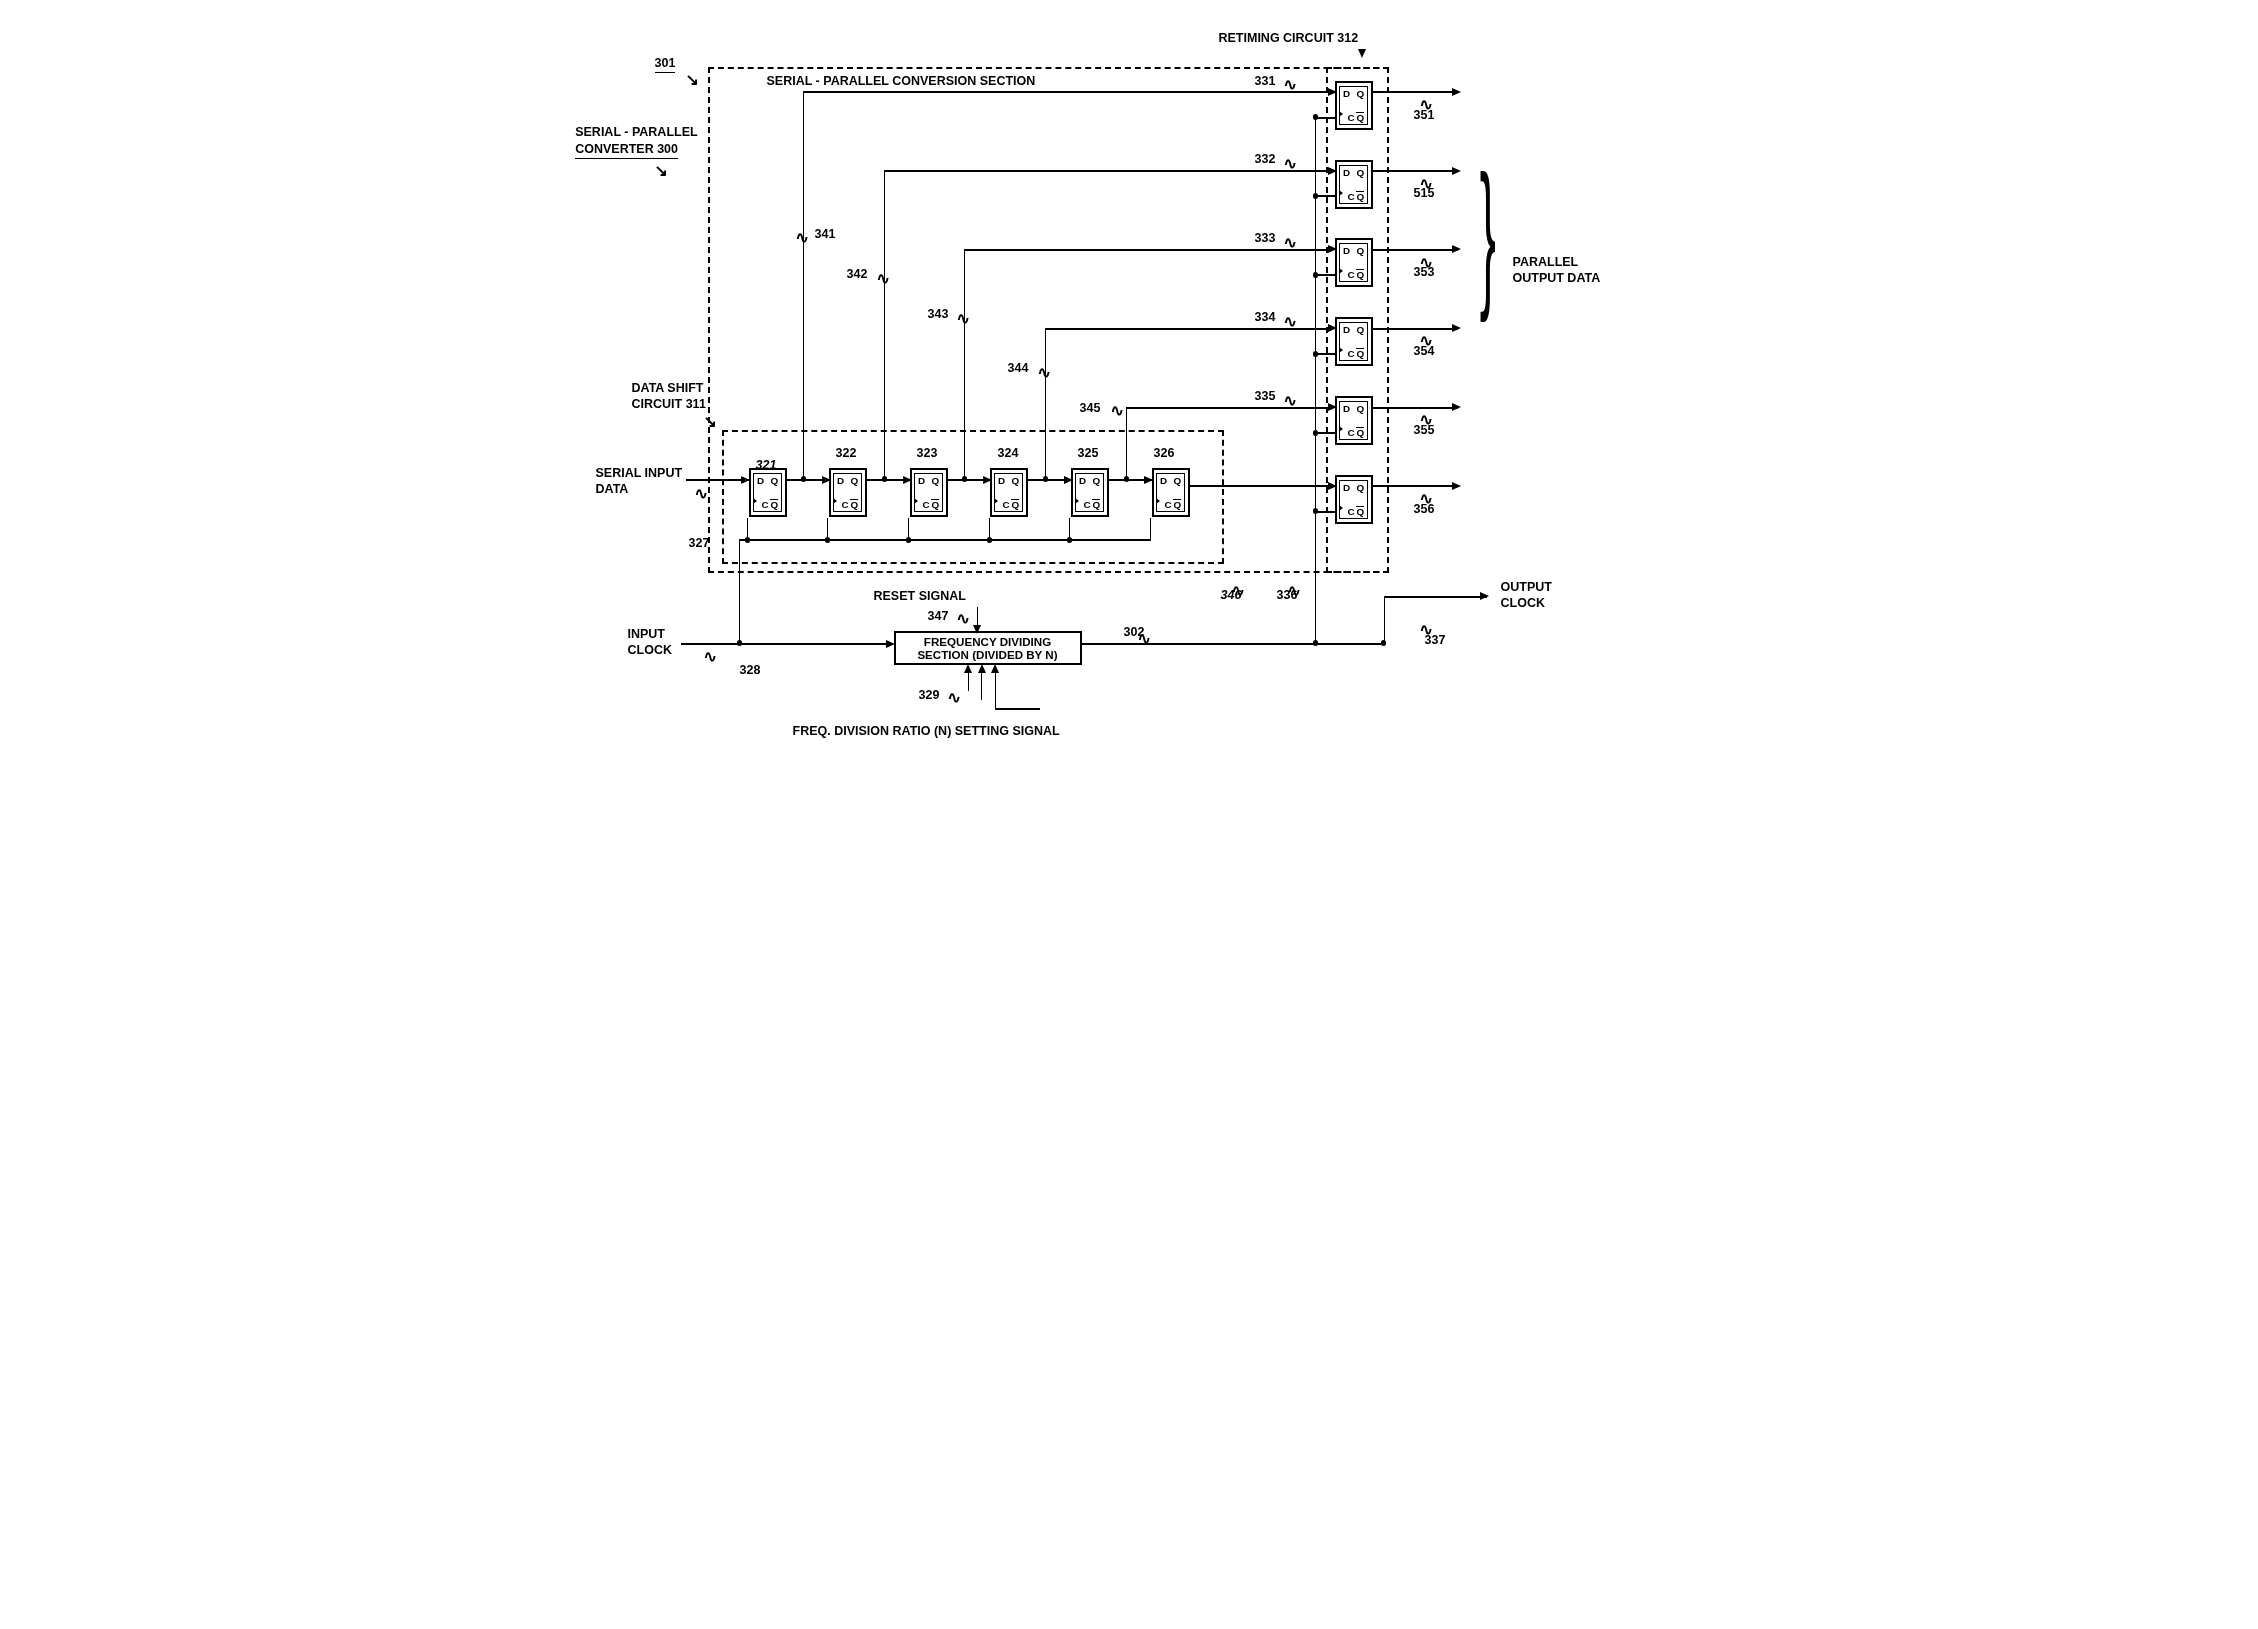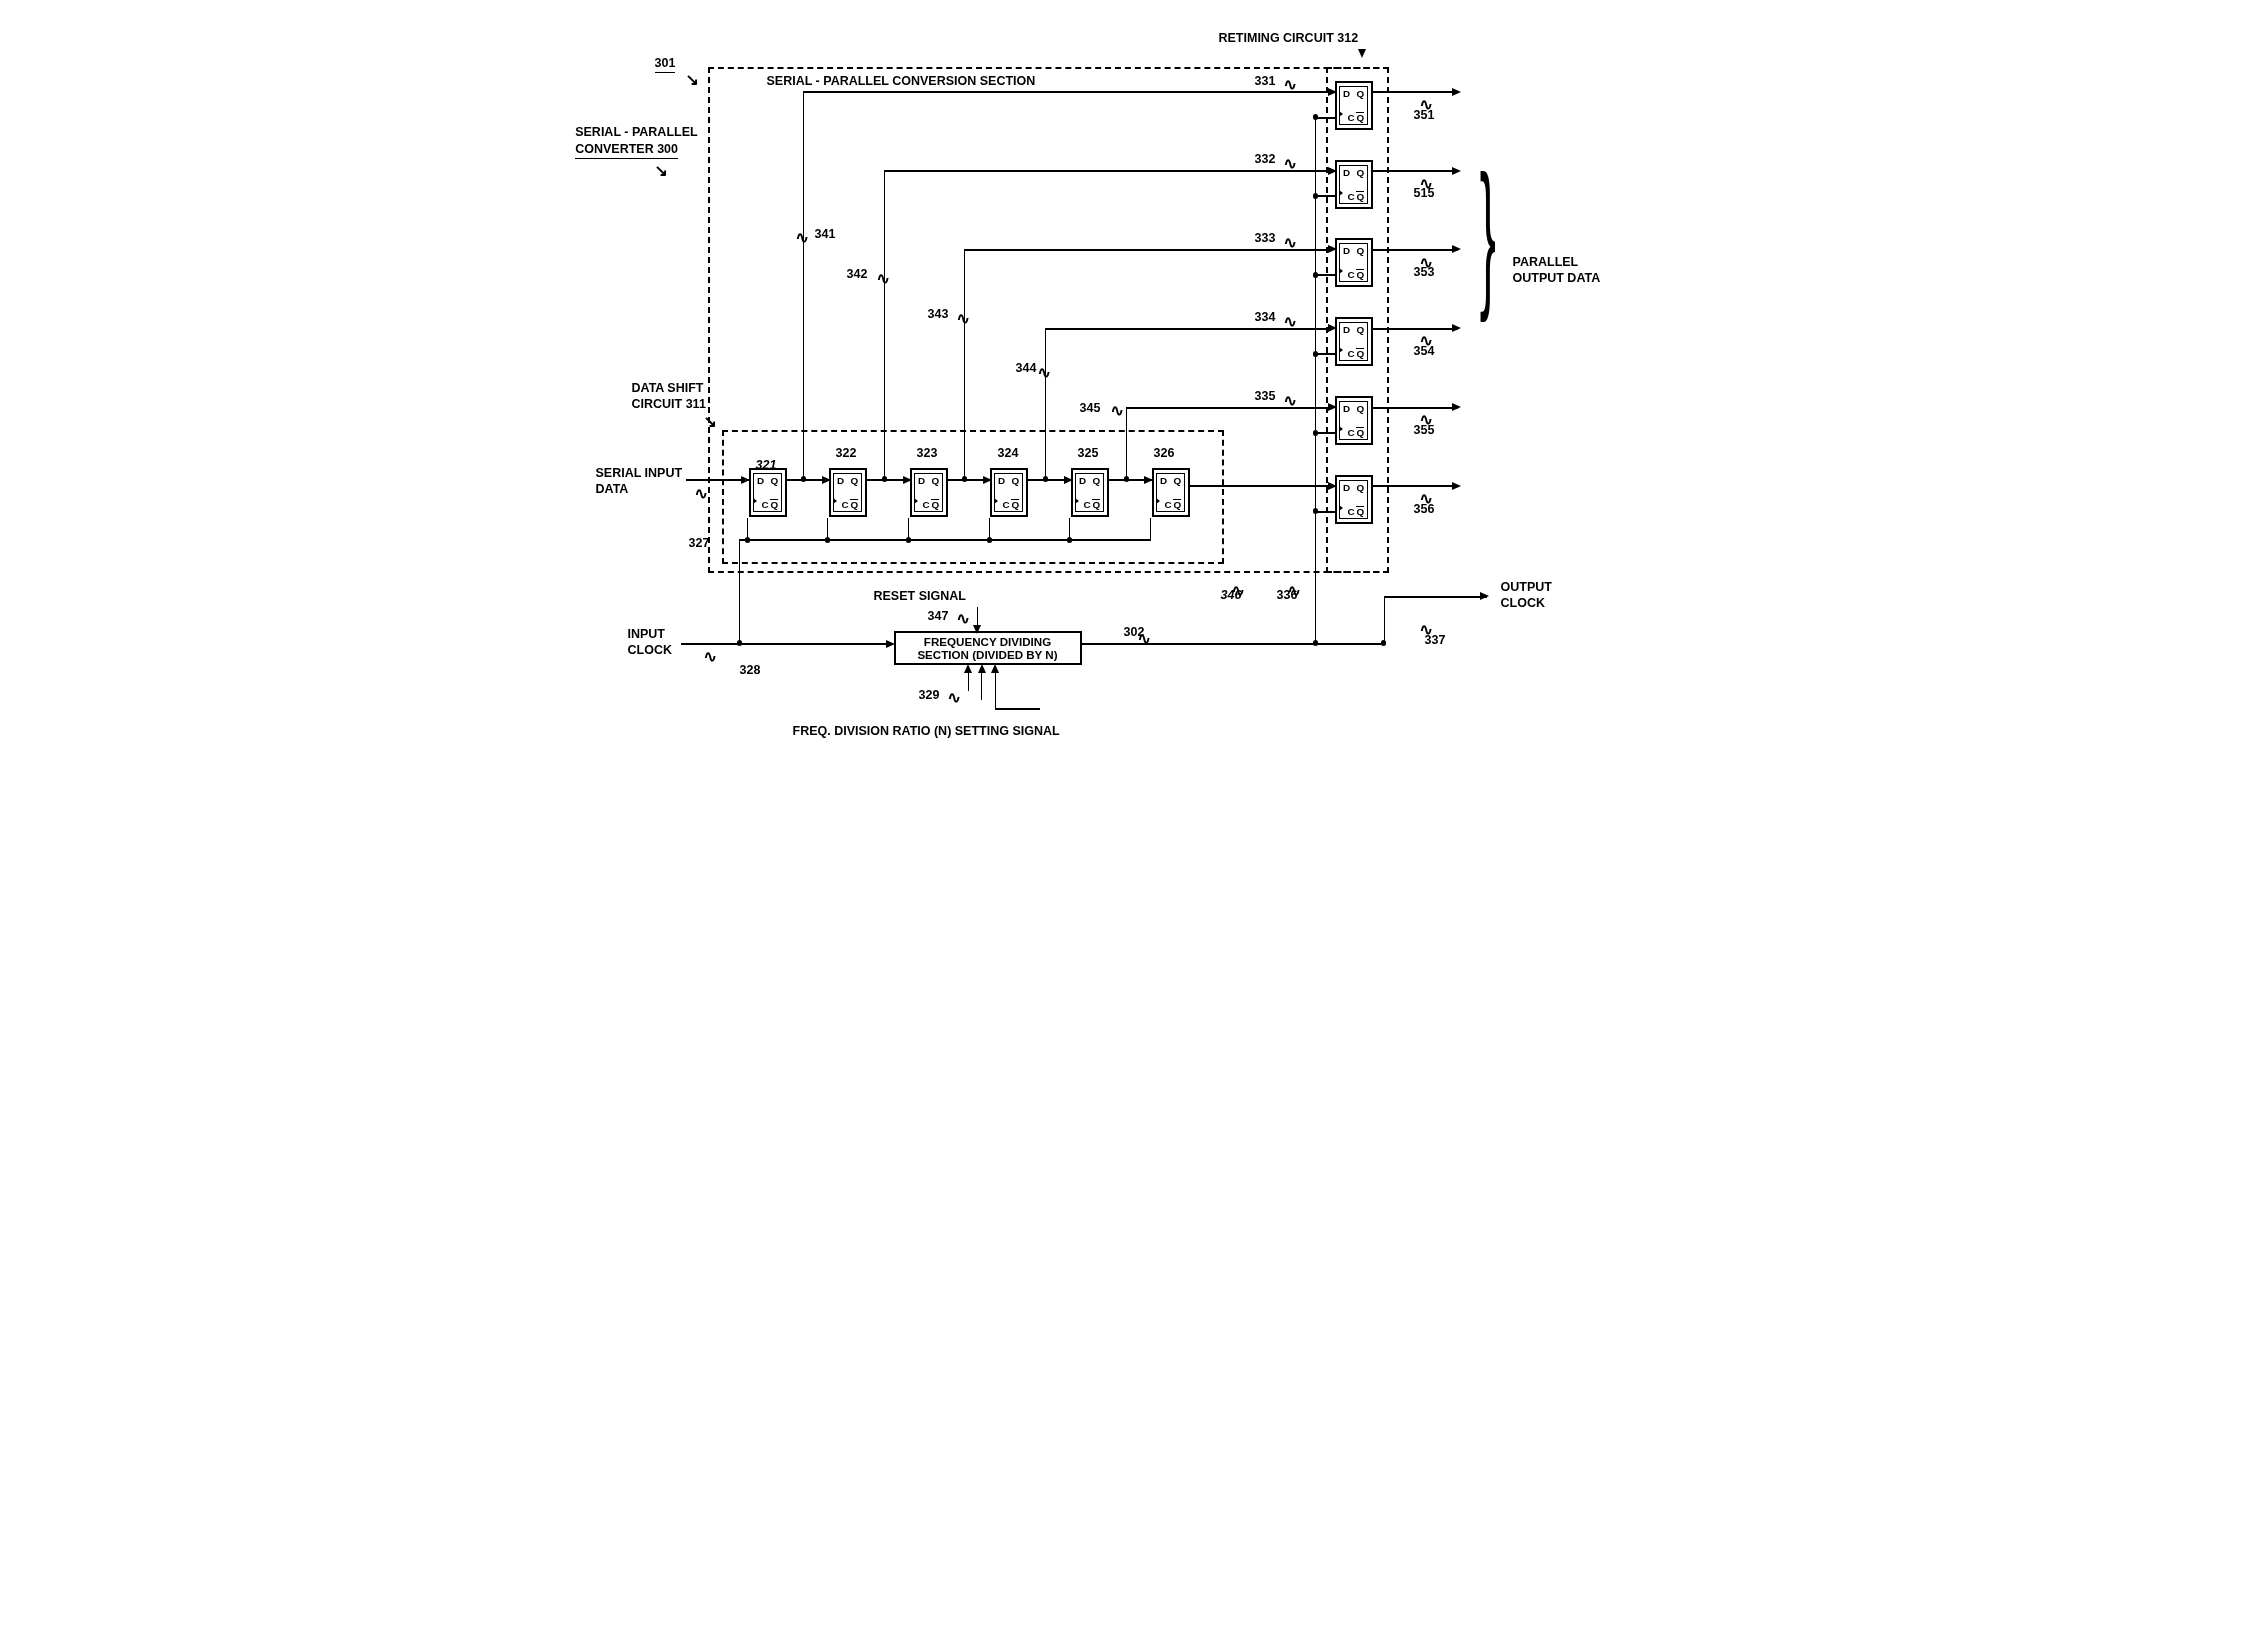--- a/index.html
+++ b/index.html
@@ -226,21 +226,21 @@
   <div class="vline" style="top:231px; left:399px; height:231px;"></div>
   <div class="hline" style="top:231px; left:399px; width:368px;"></div>
   <div class="arrow-right" style="top:227px; left:763px;"></div>
   <div class="label" style="top:289px; left:363px;">343</div>
   <div class="squiggle" style="top:291px; left:392px;">∿</div>
 
   <div class="dot" style="top:461px; left:481px;"></div>
   <div class="vline" style="top:310px; left:480px; height:152px;"></div>
   <div class="hline" style="top:310px; left:480px; width:287px;"></div>
   <div class="arrow-right" style="top:306px; left:763px;"></div>
-  <div class="label" style="top:343px; left:443px;margin-left:8px;">344</div>
+  <div class="label" style="top:343px; left:443px;">344</div>
   <div class="squiggle" style="top:345px; left:473px;">∿</div>
 
   <div class="dot" style="top:461px; left:562px;"></div>
   <div class="vline" style="top:389px; left:561px; height:73px;"></div>
   <div class="hline" style="top:389px; left:561px; width:207px;"></div>
   <div class="arrow-right" style="top:385px; left:763px;"></div>
   <div class="label" style="top:383px; left:515px;">345</div>
   <div class="squiggle" style="top:383px; left:546px;">∿</div>
 
   <div class="label" style="top:570px; left:656px;font-style:italic;">346</div>

